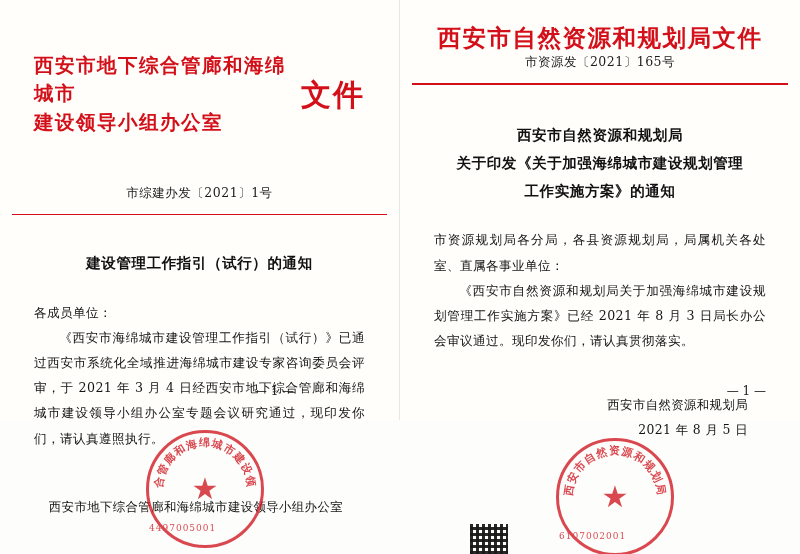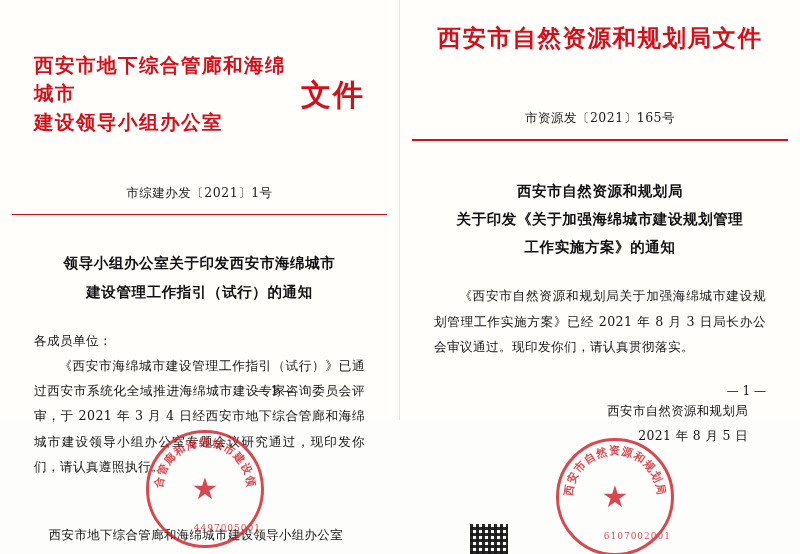--- a/index.html
+++ b/index.html
@@ -62,21 +62,21 @@
 
   
   .docnum {
     text-align: center;
     font-family: "DejaVu Serif", serif;
     font-size: 12.5px;
     color: #1b1b1b;
     letter-spacing: 0.5px;
   }
   .docnum-left { margin-top: 48px; }
-  .docnum-right { margin-top: 56px; }
+  .docnum-right { }
 
   .red-rule {
     height: 1.6px;
     background: #d3101a;
     margin-top: 12px;
   }
   .rule-left { margin-left: -22px; margin-right: -22px; }
   .rule-right { margin-left: -22px; margin-right: -22px; }
 
   
@@ -154,21 +154,21 @@
   .seal-arc text {
     font-family: "DejaVu Serif", serif;
     font-size: 11.5px;
     font-weight: bold;
     fill: #d01620;
     letter-spacing: 1.2px;
   }
   .seal-bottom {
     position: absolute;
     left: 0; right: 0; bottom: 12px;
-    text-align: right;
+    text-align: left;
     font-family: "DejaVu Serif", serif;
     font-size: 9px;
     letter-spacing: 1px;
   }
 
   
   .pagenum {
     position: absolute;
     bottom: 22px;
     font-family: "DejaVu Serif", serif;
@@ -203,21 +203,20 @@
         <div>建设领导小组办公室</div>
       </div>
       <div class="mh-wen">文件</div>
     </div>
 
     <div class="docnum docnum-left">市综建办发〔2021〕1号</div>
 
     <div class="red-rule rule-left"></div>
 
     <div class="title title-left">
-      <span class="title-line">领导小组办公室关于印发西安市海绵城市</span>
       <span class="title-line">建设管理工作指引（试行）的通知</span>
     </div>
 
     <div class="body-text body-left">
       <p class="p">各成员单位：</p>
       <p class="p p-indent">《西安市海绵城市建设管理工作指引（试行）》已通过西安市系统化全域推进海绵城市建设专家咨询委员会评审，于 2021 年 3 月 4 日经西安市地下综合管廊和海绵城市建设领导小组办公室专题会议研究通过，现印发你们，请认真遵照执行。</p>
     </div>
 
     <div class="sign sign-left">
       <span class="sign-line">西安市地下综合管廊和海绵城市建设领导小组办公室</span>
@@ -237,20 +236,21 @@
 
     <div class="red-rule rule-right"></div>
 
     <div class="title title-right">
       <span class="title-line">西安市自然资源和规划局</span>
       <span class="title-line">关于印发《关于加强海绵城市建设规划管理</span>
       <span class="title-line">工作实施方案》的通知</span>
     </div>
 
     <div class="body-text body-right">
+      <p class="p">市资源规划局各分局，各县资源规划局，局属机关各处室、直属各事业单位：</p>
       <p class="p p-indent">《西安市自然资源和规划局关于加强海绵城市建设规划管理工作实施方案》已经 2021 年 8 月 3 日局长办公会审议通过。现印发你们，请认真贯彻落实。</p>
     </div>
 
     <div class="sign sign-right">
       <span class="sign-line">西安市自然资源和规划局</span>
       <span class="sign-line">2021 年 8 月 5 日</span>
     </div>
 
     <div class="pagenum pagenum-right">— 1 —</div>
   </div>

